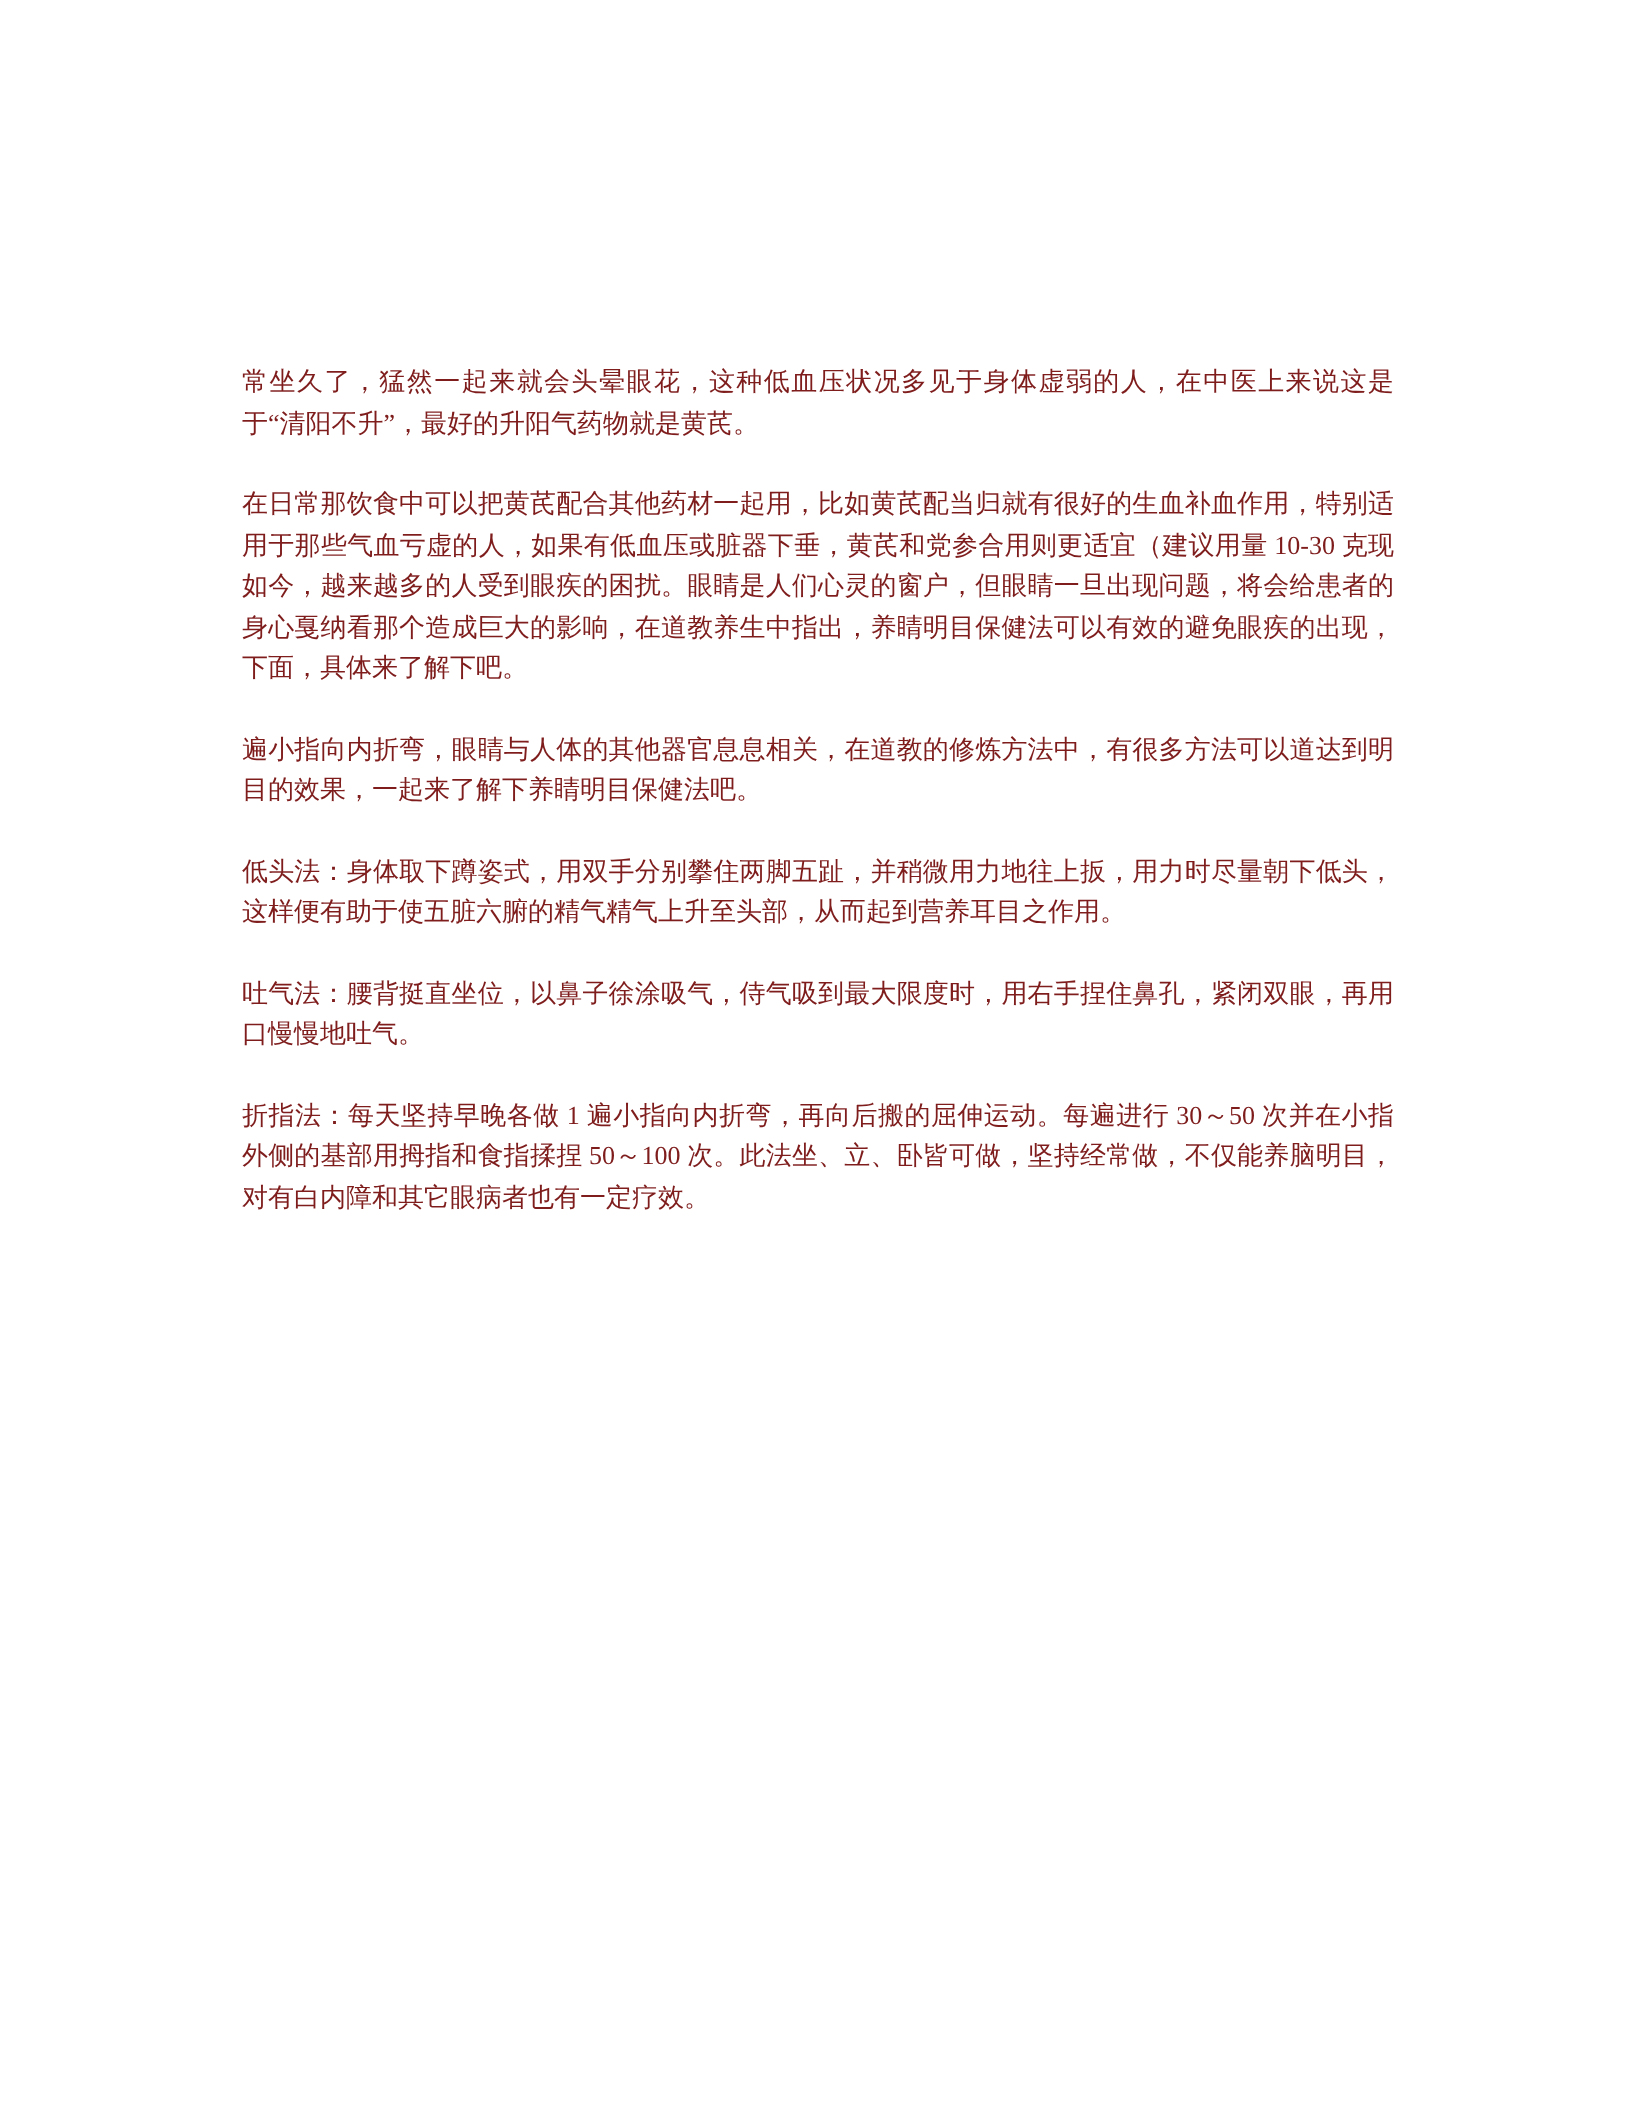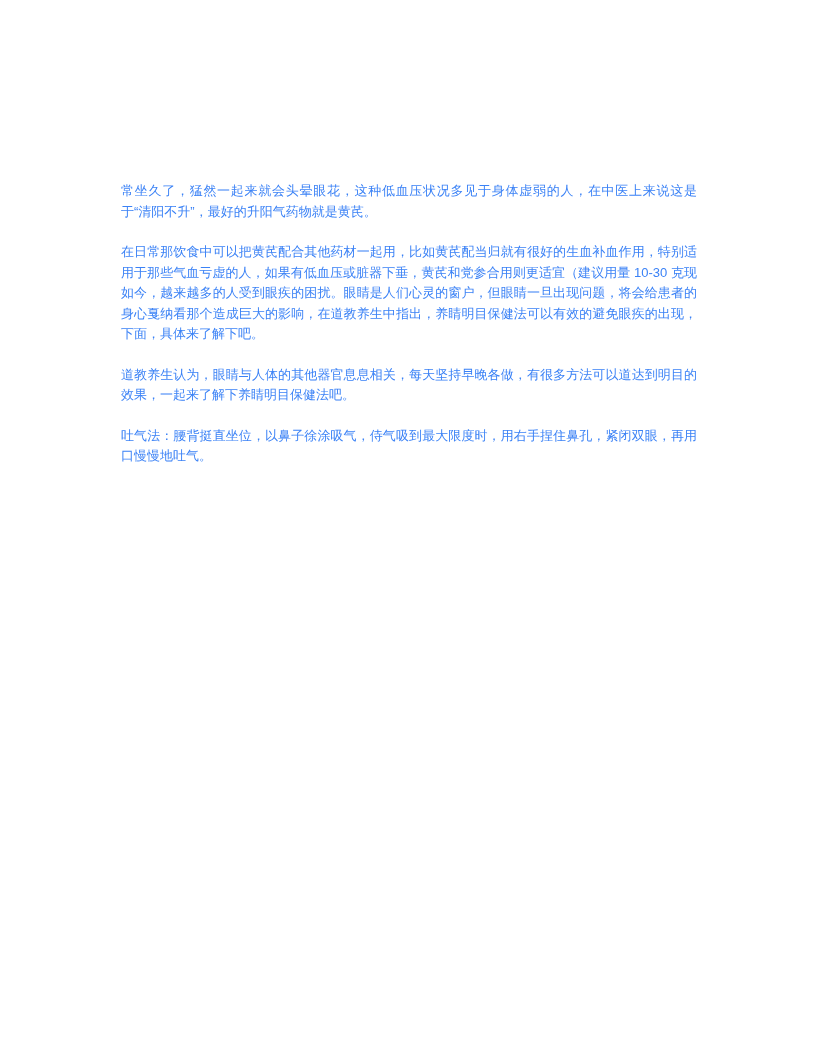--- a/index.html
+++ b/index.html
@@ -2,33 +2,35 @@
 <html><head>
 <meta charset="utf-8">
 <style>
   html, body { margin: 0; padding: 0; background: #ffffff; }
   body { width: 816px; height: 1056px; position: relative; overflow: hidden; }
   .page {
     position: absolute;
     left: 121px;
     top: 181px;
     width: 576px;
-    font-family: Liberation Sans, sans-serif;
+    font-family: Liberation Serif, serif;
     font-size: 13px;
     line-height: 20.5px;
-    color: #3b82f6;
+    color: #7f1d1d;
     letter-spacing: 0;
   }
   .para {
     margin: 0 0 20px 0;
     text-align: justify;
     word-break: break-all;
   }
 </style>
 </head>
 <body>
 
 <div class="page">
   <p class="para">常坐久了，猛然一起来就会头晕眼花，这种低血压状况多见于身体虚弱的人，在中医上来说这是于“清阳不升”，最好的升阳气药物就是黄芪。</p>
   <p class="para">在日常那饮食中可以把黄芪配合其他药材一起用，比如黄芪配当归就有很好的生血补血作用，特别适用于那些气血亏虚的人，如果有低血压或脏器下垂，黄芪和党参合用则更适宜（建议用量 10-30 克现如今，越来越多的人受到眼疾的困扰。眼睛是人们心灵的窗户，但眼睛一旦出现问题，将会给患者的身心戛纳看那个造成巨大的影响，在道教养生中指出，养睛明目保健法可以有效的避免眼疾的出现，下面，具体来了解下吧。</p>
-  <p class="para">道教养生认为，眼睛与人体的其他器官息息相关，每天坚持早晚各做，有很多方法可以道达到明目的效果，一起来了解下养睛明目保健法吧。</p>
+  <p class="para">遍小指向内折弯，眼睛与人体的其他器官息息相关，在道教的修炼方法中，有很多方法可以道达到明目的效果，一起来了解下养睛明目保健法吧。</p>
+  <p class="para">低头法：身体取下蹲姿式，用双手分别攀住两脚五趾，并稍微用力地往上扳，用力时尽量朝下低头，这样便有助于使五脏六腑的精气精气上升至头部，从而起到营养耳目之作用。</p>
   <p class="para">吐气法：腰背挺直坐位，以鼻子徐涂吸气，侍气吸到最大限度时，用右手捏住鼻孔，紧闭双眼，再用口慢慢地吐气。</p>
+  <p class="para">折指法：每天坚持早晚各做 1 遍小指向内折弯，再向后搬的屈伸运动。每遍进行 30～50 次并在小指外侧的基部用拇指和食指揉捏 50～100 次。此法坐、立、卧皆可做，坚持经常做，不仅能养脑明目，对有白内障和其它眼病者也有一定疗效。</p>
 </div>
 
 </body></html>

